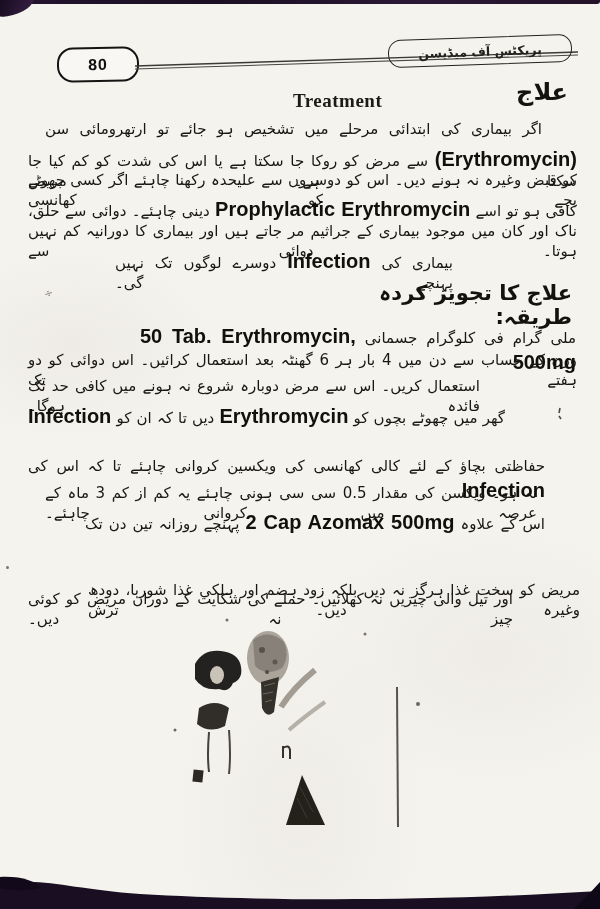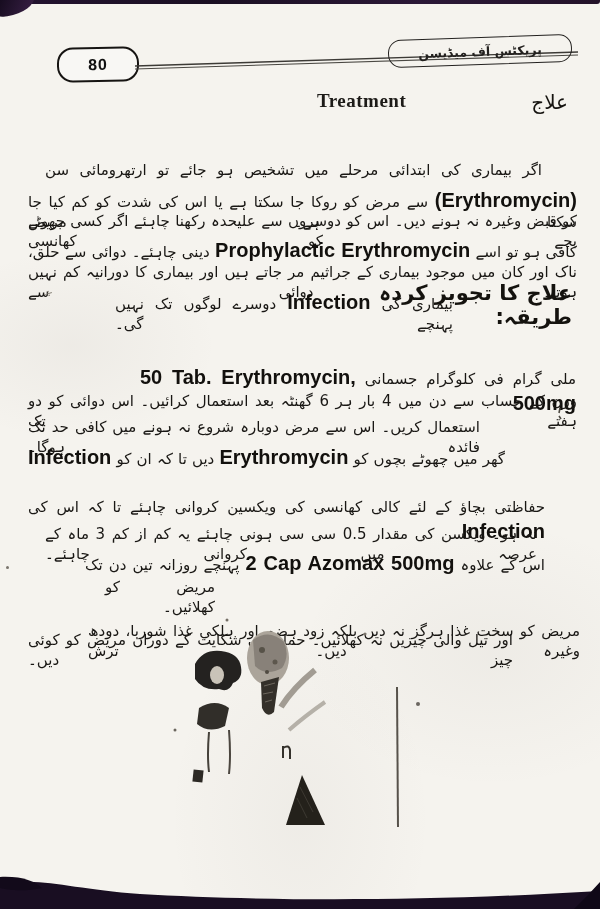--- a/index.html
+++ b/index.html
@@ -24,26 +24,26 @@
   .pagenum-oval{position:absolute;left:57px;top:47px;width:78px;height:31px;
     border:2.5px solid #161412;border-radius:16px;
     display:flex;align-items:center;justify-content:center;
     font:bold 16px "Liberation Sans",sans-serif;letter-spacing:1px;color:#111;
     transform:rotate(-1deg);background:rgba(255,255,255,.35);}
   .rule-svg{position:absolute;left:132px;top:42px;}
   .cartouche{position:absolute;left:388px;top:37px;width:184px;height:28px;transform:rotate(-2deg);}
   .cartouche .box{position:absolute;inset:0;border:1.6px solid #242220;border-radius:13px;}
   .cartouche .txt{position:absolute;inset:0;display:flex;align-items:center;justify-content:center;
     font-size:12.5px;font-weight:bold;color:#23211f;direction:rtl;}
-  .title-ur{position:absolute;right:32px;top:78px;font-size:20px;font-weight:normal;color:#15130f;direction:rtl;margin-top:12px;}
+  .title-ur{position:absolute;right:32px;top:78px;font-size:24px;font-weight:bold;color:#15130f;direction:rtl;}
   .title-en{position:absolute;left:293px;top:90px;
-    font:bold 19px "Liberation Serif","DejaVu Serif",serif;letter-spacing:.5px;color:#1d1b18;margin-left:24px;}
+    font:bold 19px "Liberation Serif","DejaVu Serif",serif;letter-spacing:.5px;color:#1d1b18;}
   
   .bline{position:absolute;direction:rtl;text-align:justify;text-align-last:justify;
-    font-size:15px;line-height:1.3;color:#191714;white-space:normal;margin-top:41px;}
+    font-size:15px;line-height:1.3;color:#191714;white-space:normal;}
   .bline .lat{unicode-bidi:isolate;direction:ltr;font-family:"Liberation Sans","DejaVu Sans",sans-serif;}
   .bline .lat.b{font-weight:bold;font-size:20px;color:#12100d;}
   .h2line{position:absolute;left:318px;top:281px;width:254px;direction:rtl;text-align:right;
     font-size:21px;font-weight:bold;color:#14120e;}
   
   .smudge1{position:absolute;left:44px;top:287px;font-size:11px;color:#8a857b;transform:rotate(-18deg);}
   .smudge2{position:absolute;left:557px;top:407px;width:6px;height:14px;}
   .smudge3{position:absolute;left:6px;top:566px;width:3px;height:3px;background:#7a756d;border-radius:50%;}
   .figure{position:absolute;left:165px;top:612px;width:265px;height:250px;}
 </style>
@@ -78,21 +78,20 @@
 
   <div class="h2line">علاج کا تجویز کردہ طریقہ:</div>
 
   <div class="bline" style="top:323px;left:140px;width:436px"><span>ملی گرام فی کلوگرام جسمانی </span><span class="lat b">50 Tab. Erythromycin, 500mg</span></div>
   <div class="bline" style="top:351px;left:28px;width:549px"><span>وزن کے حساب سے دن میں 4 بار ہر 6 گھنٹہ بعد استعمال کرائیں۔ اس دوائی کو دو ہفتے تک</span></div>
   <div class="bline" style="top:377px;left:28px;width:452px"><span>استعمال کریں۔ اس سے مرض دوبارہ شروع نہ ہونے میں کافی حد تک فائدہ ہوگا۔</span></div>
   <div class="bline" style="top:403px;left:28px;width:477px"><span>گھر میں چھوٹے بچوں کو </span><span class="lat b">Erythromycin</span><span> دیں تا کہ ان کو </span><span class="lat b">Infection</span></div>
   <div class="bline" style="top:457px;left:28px;width:517px"><span>حفاظتی بچاؤ کے لئے کالی کھانسی کی ویکسین کروانی چاہئے تا کہ اس کی </span><span class="lat b">Infection</span></div>
   <div class="bline" style="top:484px;left:45px;width:492px"><span>نہ ہو۔ ویکسن کی مقدار 0.5 سی سی ہونی چاہئے یہ کم از کم 3 ماہ کے عرصہ میں کروانی چاہئے۔</span></div>
   <div class="bline" style="top:509px;left:85px;width:460px"><span>اس کے علاوہ </span><span class="lat b">2 Cap Azomax 500mg</span><span> پہنچے روزانہ تین دن تک</span></div>
-  <div class="bline" style="top:537px;left:105px;width:110px"><span>مریض کو کھلائیں۔</span></div>
   <div class="bline" style="top:581px;left:88px;width:492px"><span>مریض کو سخت غذا ہرگز نہ دیں بلکہ زود ہضم اور ہلکی غذا شوربا، دودھ وغیرہ دیں۔ ترش</span></div>
   <div class="bline" style="top:590px;left:28px;width:485px"><span>اور تیل والی چیزیں نہ کھلائیں۔ حملے کی شکایت کے دوران مریض کو کوئی چیز نہ دیں۔</span></div>
 
   <div class="smudge1">÷</div>
   <svg class="smudge2" width="6" height="14">
     <path d="M3,1 L2,6 M2,9 L4,12" stroke="#4d4942" stroke-width="1.6" fill="none"></path>
   </svg>
   <div class="smudge3"></div>
 
   <div class="figure" role="img" aria-label="دھندلی تصویر: بڑا شخص چھوٹے بچے کو دوا دے رہا ہے">

